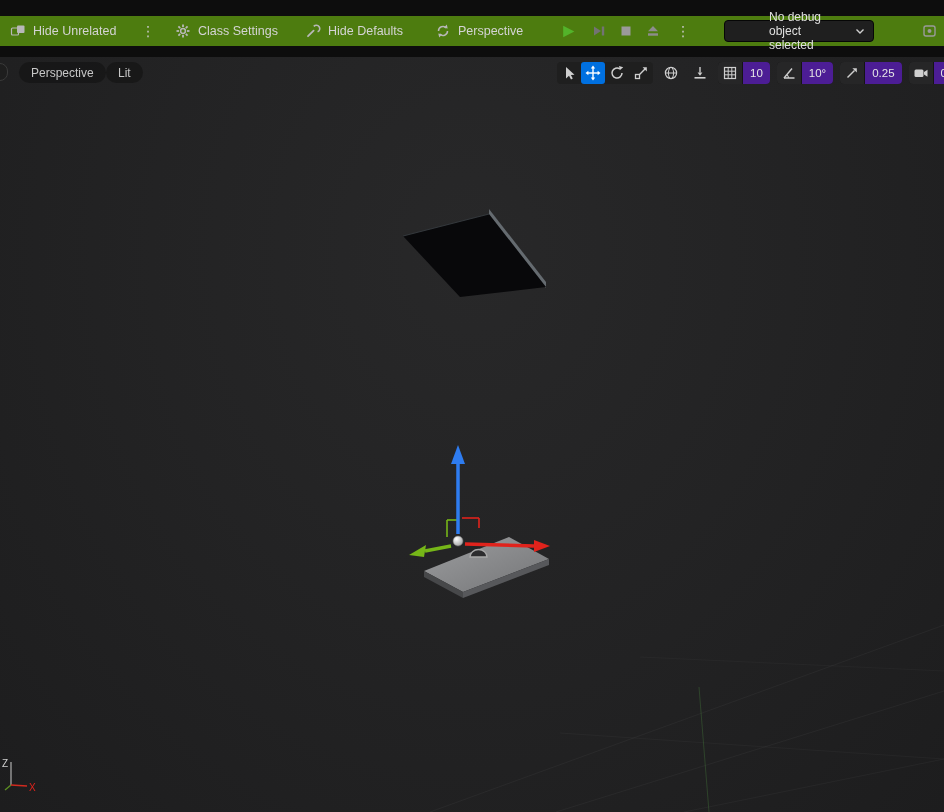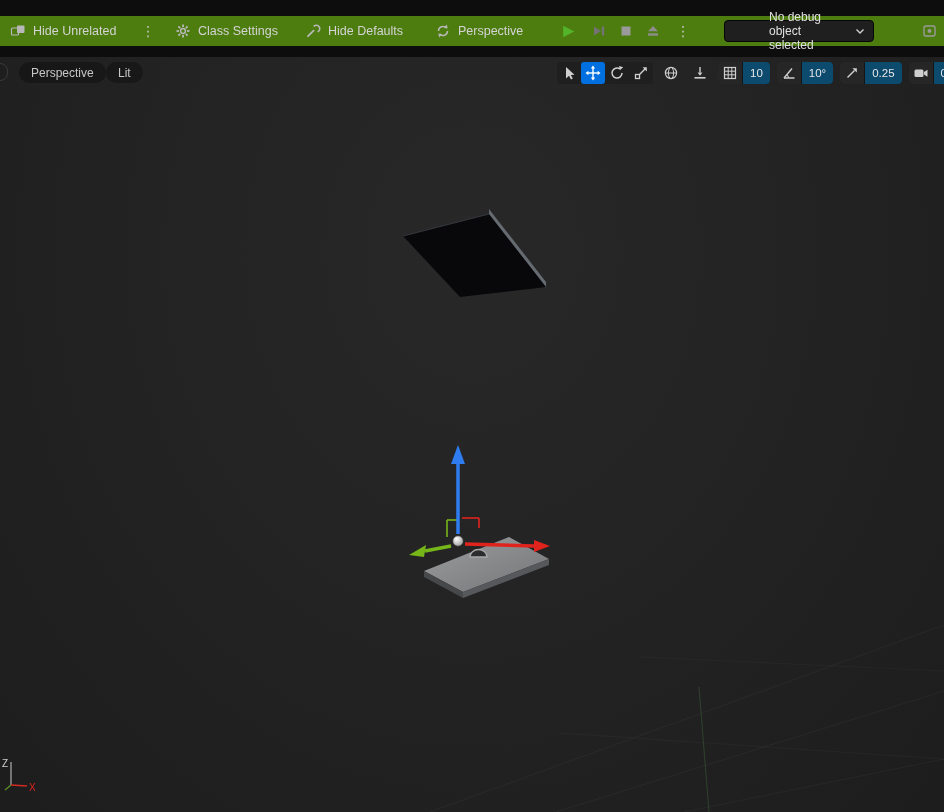--- a/index.html
+++ b/index.html
@@ -39,21 +39,21 @@
   .edge-sliver { position: absolute; left: -8px; top: 6px; width: 16px; height: 18px; border-radius: 9px;
                  background: #1e1e1e; border: 1px solid #3a3a3a; }
 
   .vp-tools { position: absolute; top: 5px; left: 557px; display: flex; gap: 7px; align-items: center; }
   .tool-group { display: flex; background: #1f1f1f; border-radius: 4px; }
   .tool-btn { width: 24px; height: 22px; display: grid; place-items: center; border-radius: 4px; }
   .tool-btn.active { background: #0070e0; border-radius: 3px; }
   .icon-btn { width: 22px; height: 22px; display: grid; place-items: center; border-radius: 4px; }
   .snap-group { display: flex; height: 22px; background: #141414; border-radius: 4px; overflow: hidden; gap: 1px; }
   .snap-icon { width: 24px; height: 22px; background: #262627; display: grid; place-items: center; }
-  .snap-value { height: 22px; background: #0c4a6e; display: flex; align-items: center; padding: 0 7px;
+  .snap-value { height: 22px; background: #4c1d95; display: flex; align-items: center; padding: 0 7px;
                 color: #e6e6e6; font-size: 11.5px; }
 </style>
 </head>
 <body>
 
 <div class="app">
 
   <header class="top-toolbar">
 
     <div class="tb-item" style="left:10px">

